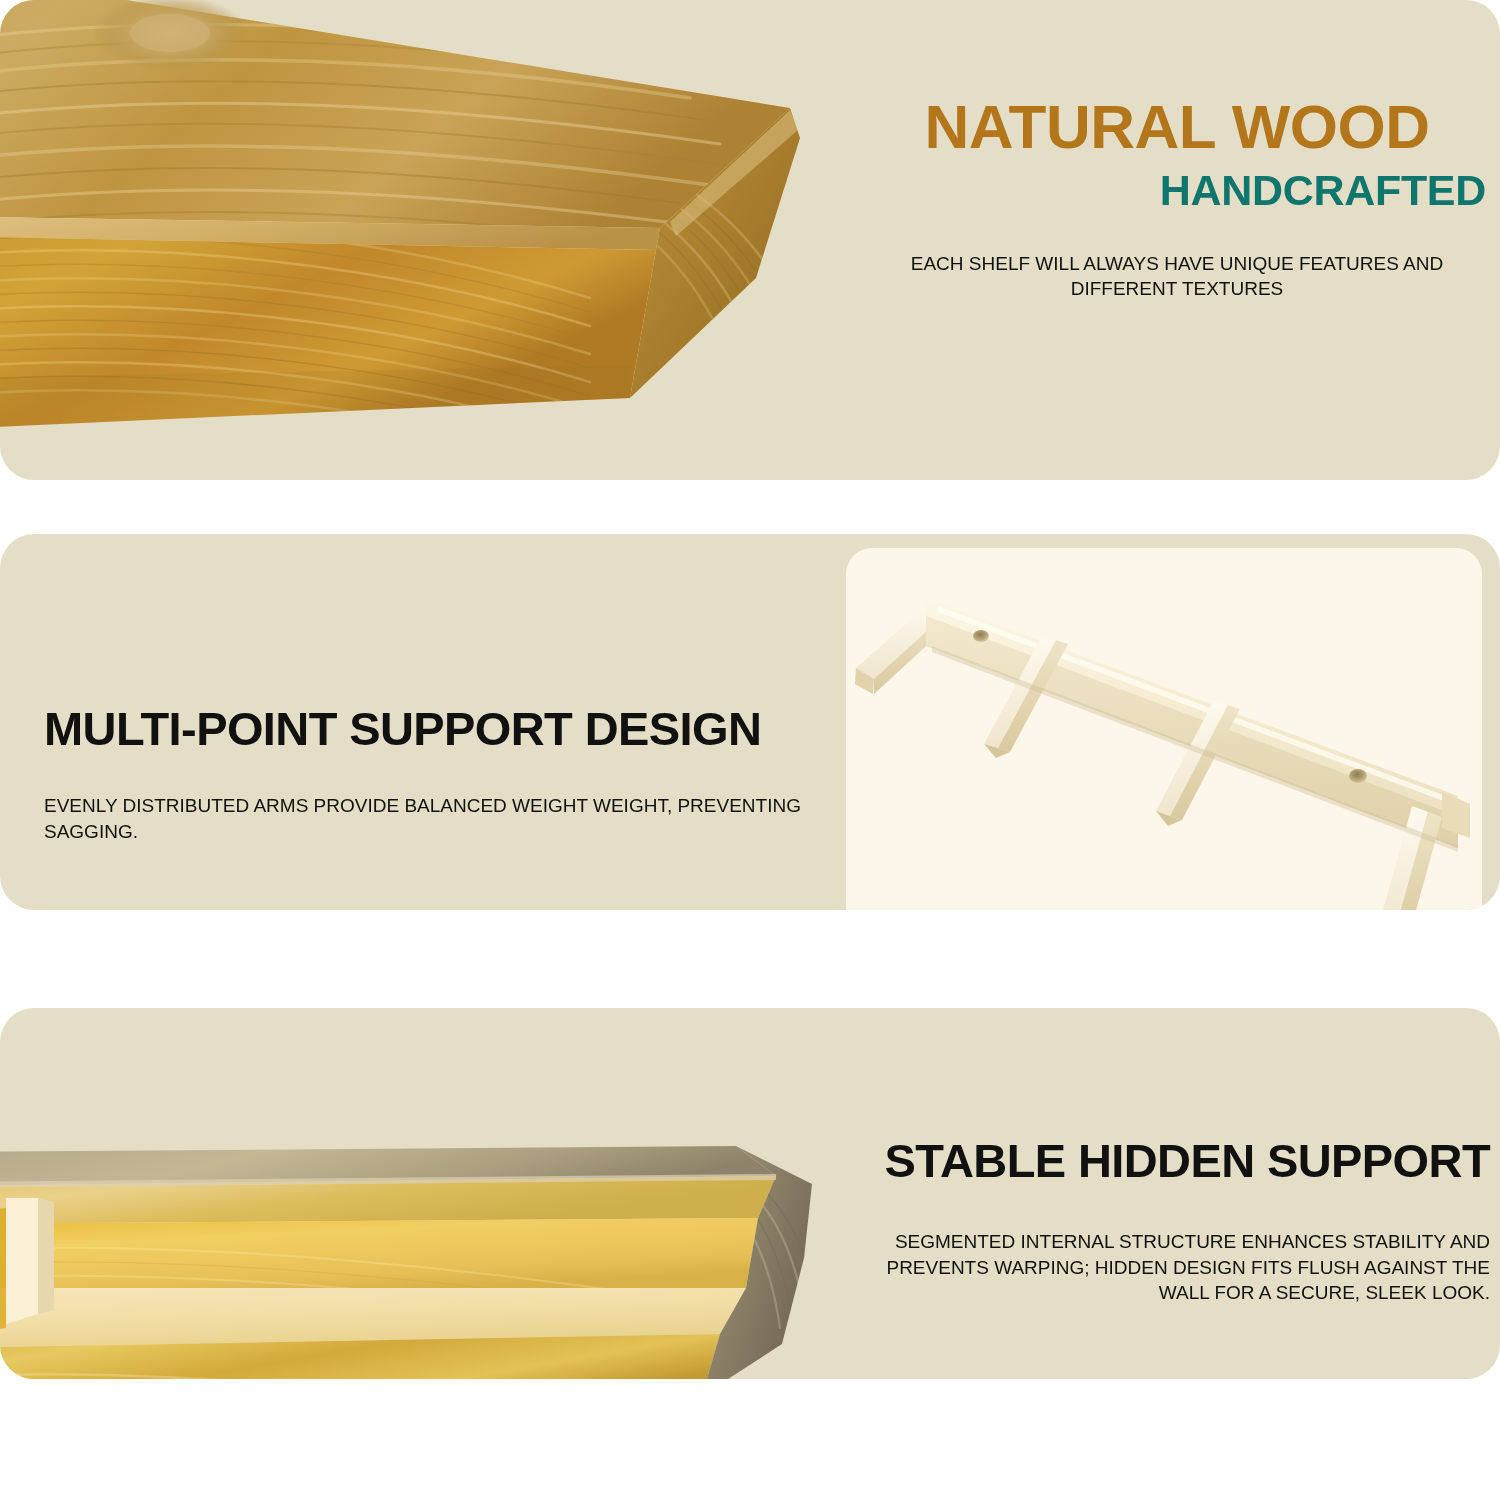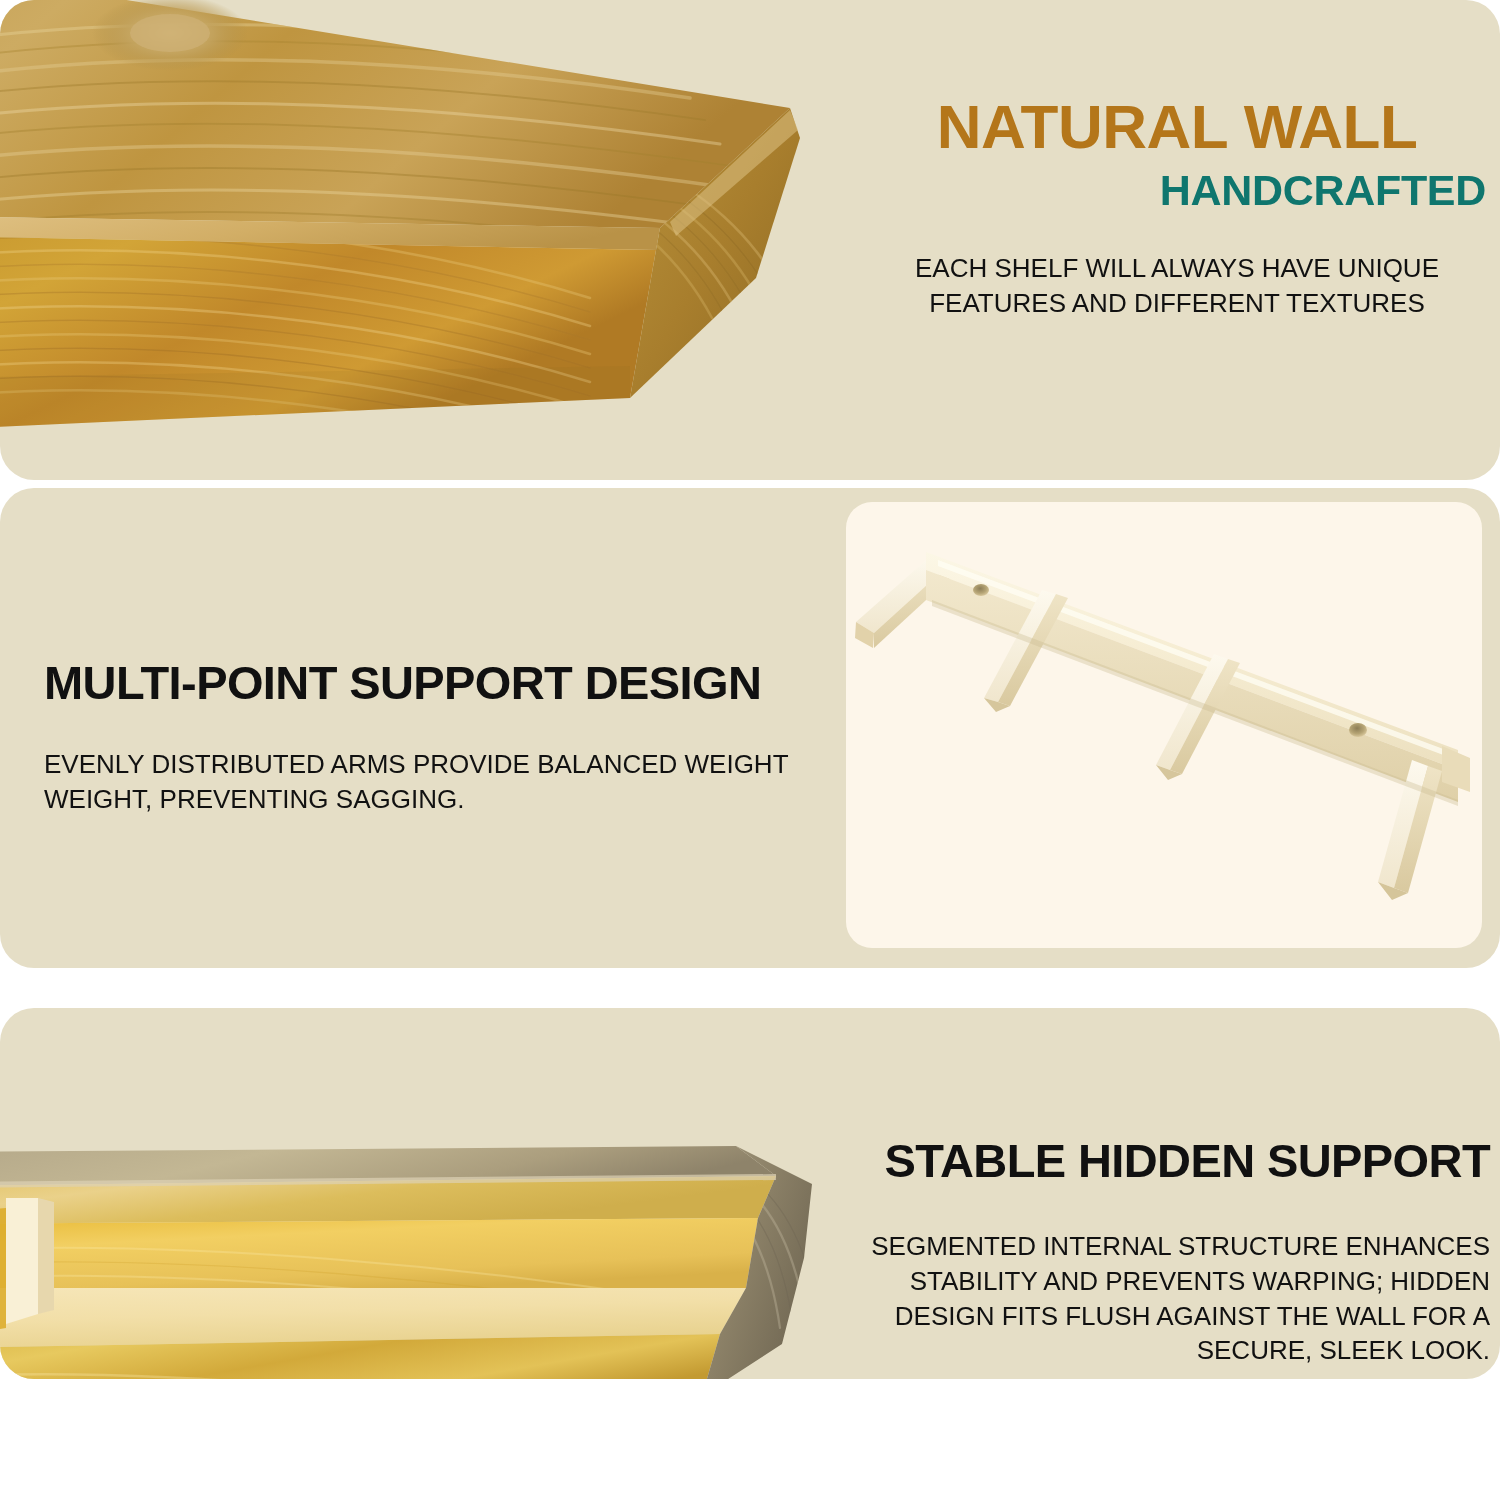--- a/index.html
+++ b/index.html
@@ -55,37 +55,37 @@
     font-size: 43px;
     font-weight: 700;
     letter-spacing: -0.3px;
     line-height: 1.05;
     color: #0f766e;
     margin: 10px 0 0 0;
     text-align: right;
     padding-right: 6px;
   }
   .body-copy {
-    font-size: 26px;
+    font-size: 19px;
     font-weight: 400;
     line-height: 1.33;
     color: #111111;
     margin: 0;
   }
   #panel-natural-wood .body-copy {
     margin-top: 38px;
     text-align: center;
   }
 
   
   #panel-multi-point {
     left: 0px;
-    top: 488px;
+    top: 534px;
     width: 1500px;
-    height: 480px;
+    height: 376px;
   }
   #panel-multi-point .copy {
     position: absolute;
     left: 44px;
     top: 170px;
     width: 790px;
     text-align: left;
   }
   .title-lg {
     font-size: 47px;
@@ -264,21 +264,21 @@
         <path d="M820,130 L690,250 L686,272 L660,420 L786,300 L830,160 Z" fill="url(#endFace)"></path>
         <path d="M820,130 L690,250 L686,272 L660,420 L786,300 L830,160 Z" fill="url(#grainEnd)"></path>
 
         <path d="M700,244 L820,132 L828,152 L706,258 Z" fill="#dcc183" opacity="0.55"></path>
 
         <path d="M-40,400 L660,388 L660,420 L-40,452 Z" fill="#8e6a22" opacity="0.12"></path>
       </svg>
     </div>
 
     <div class="copy">
-      <h1 class="title-xl">NATURAL WALL</h1>
+      <h1 class="title-xl">NATURAL WOOD</h1>
       <h2 class="title-sub">HANDCRAFTED</h2>
       <p class="body-copy">EACH SHELF WILL ALWAYS HAVE UNIQUE FEATURES AND DIFFERENT TEXTURES</p>
     </div>
   </section>
 
   <section class="panel" id="panel-multi-point">
 
     <div class="copy">
       <h2 class="title-lg">MULTI-POINT SUPPORT DESIGN</h2>
       <p class="body-copy">EVENLY DISTRIBUTED ARMS PROVIDE BALANCED WEIGHT WEIGHT, PREVENTING SAGGING.</p>

